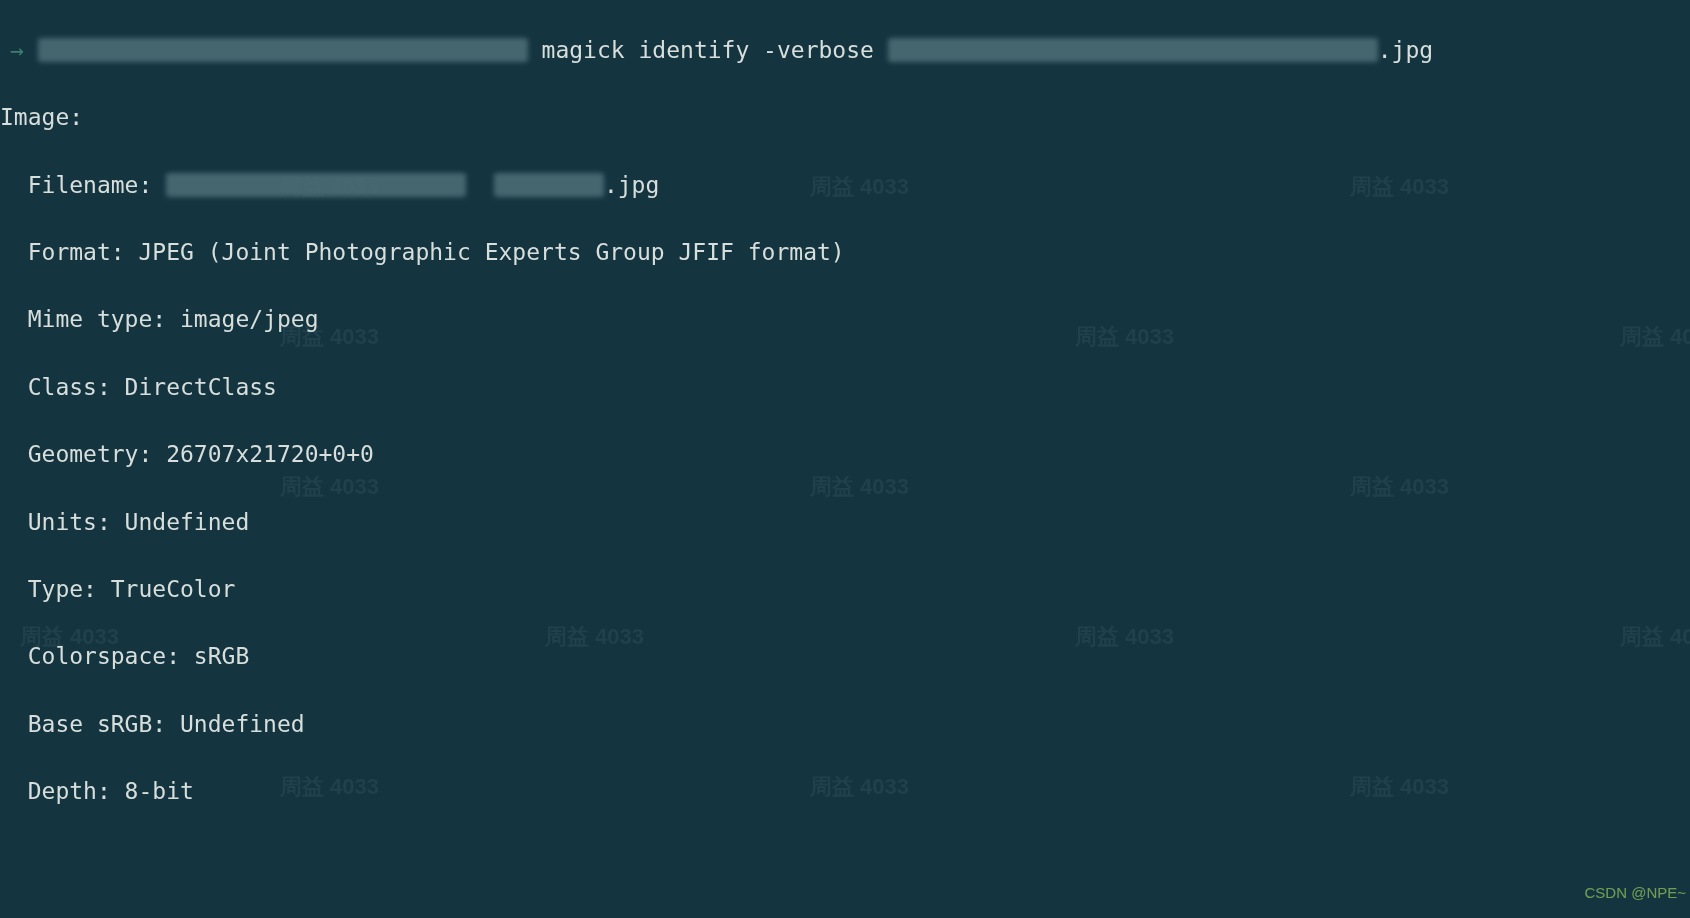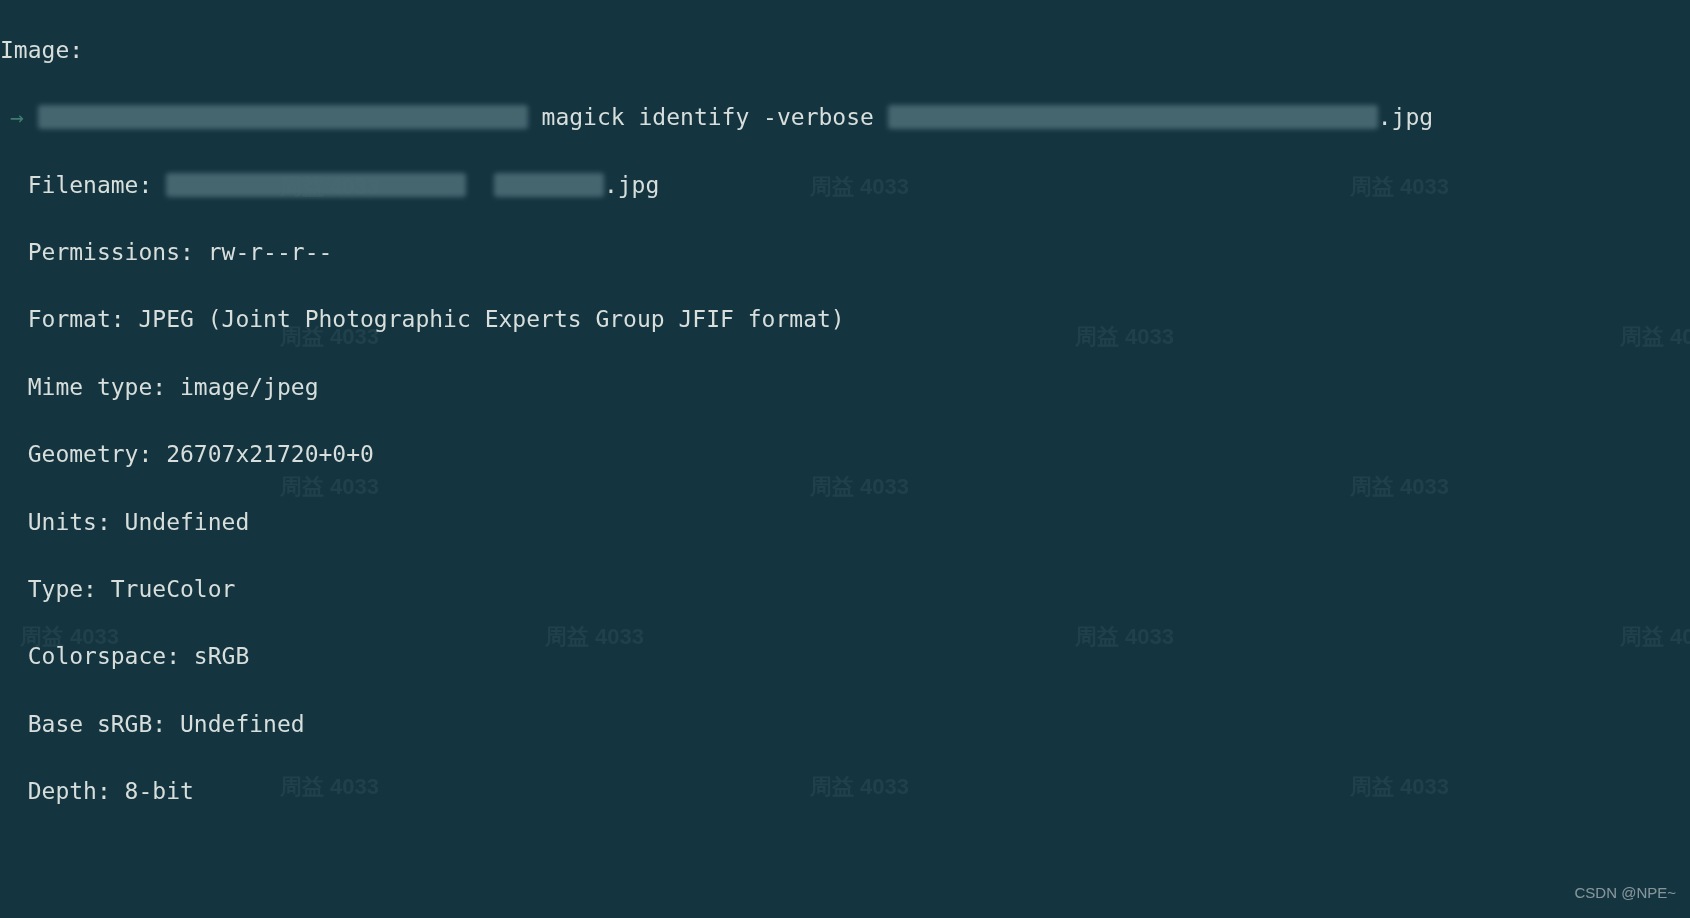--- a/index.html
+++ b/index.html
@@ -49,23 +49,23 @@
     position:absolute;
     color:#4a6a74;
     opacity:.22;
     font-size:22px;
     font-family:"PingFang SC","Microsoft YaHei",sans-serif;
     white-space:nowrap;
     font-weight:bold;
   }
   .csdn{
     position:absolute;
-    right:14px;
+    right:4px;
     bottom:8px;
-    color:#e5e5e5;
+    color:#bef264;
     opacity:.55;
     font-size:15px;
     font-family:"PingFang SC","Microsoft YaHei",sans-serif;
     z-index:3;
   }
   .top-fade{
     position:absolute;
     top:0;left:0;right:0;
     height:8px;
     background:#143540;
@@ -94,26 +94,26 @@
   <span class="wm" style="left:545px; top:620px;">周益 4033</span>
   <span class="wm" style="left:1075px;top:620px;">周益 4033</span>
   <span class="wm" style="left:1620px;top:620px;">周益 4033</span>
 
   <span class="wm" style="left:280px; top:770px;">周益 4033</span>
   <span class="wm" style="left:810px; top:770px;">周益 4033</span>
   <span class="wm" style="left:1350px;top:770px;">周益 4033</span>
 </div>
 
 <div class="terminal">
+<div class="line"><span class="prompt-arrow">→</span> <span class="redact" style="width:490px"></span><span> magick identify -verbose </span><span class="redact" style="width:490px"></span><span>.jpg</span></div>
 <div class="line">Image:</div>
-<div class="line"><span class="prompt-arrow">→</span> <span class="redact" style="width:490px"></span><span> magick identify -verbose </span><span class="redact" style="width:490px"></span><span>.jpg</span></div>
 <div class="line"><span>  Filename: </span><span class="redact" style="width:300px"></span>  <span class="redact" style="width:110px"></span><span>.jpg</span></div>
-<div class="line">  Permissions: rw-r--r--</div>
 <div class="line">  Format: JPEG (Joint Photographic Experts Group JFIF format)</div>
 <div class="line">  Mime type: image/jpeg</div>
+<div class="line">  Class: DirectClass</div>
 <div class="line">  Geometry: 26707x21720+0+0</div>
 <div class="line">  Units: Undefined</div>
 <div class="line">  Type: TrueColor</div>
 <div class="line">  Colorspace: sRGB</div>
 <div class="line">  Base sRGB: Undefined</div>
 <div class="line">  Depth: 8-bit</div>
 
 
 
 

